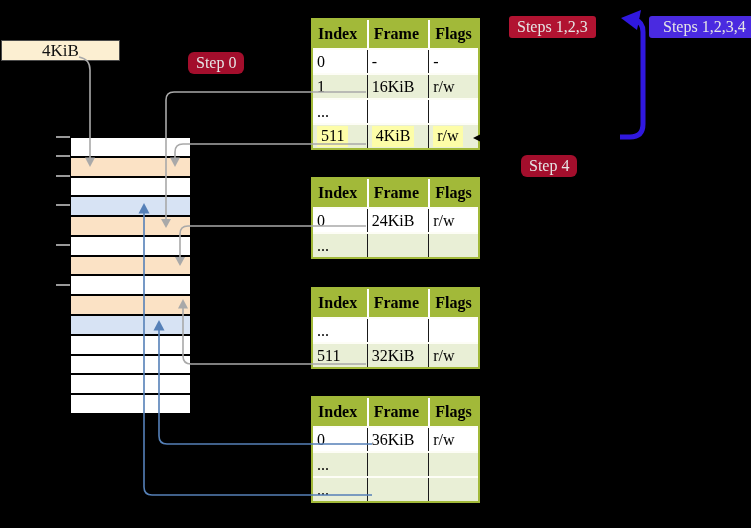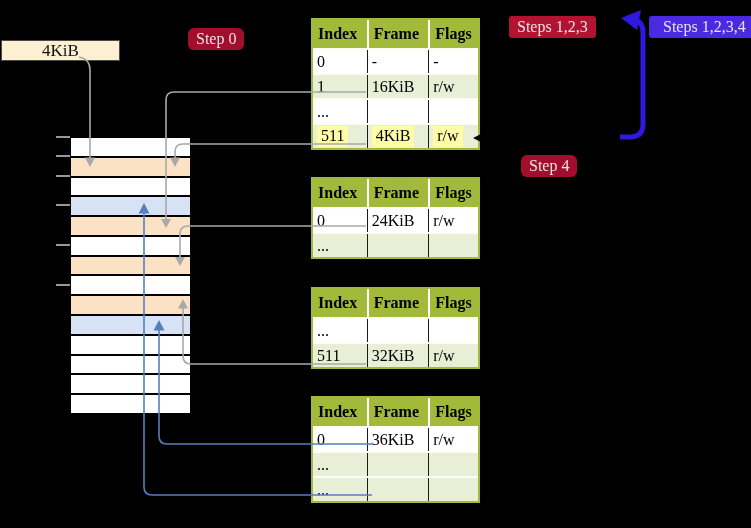--- a/index.html
+++ b/index.html
@@ -30,21 +30,21 @@
     background:var(--label-box-bg);border:1px solid #4a4a4a;
     color:#111;font-size:17px;text-align:center;line-height:19px;
   }
   
   .badge{
     position:absolute;color:#e5e5e5;font-size:16px;line-height:19px;
     padding:1px 8px 2px;white-space:nowrap;text-align:center;
   }
   .badge.rounded{border-radius:6px;}
   .badge.square{border-radius:3px;}
-  .badge-step0{left:188px;top:28px;background:var(--badge-red);}
+  .badge-step0{left:188px;top:52px;background:var(--badge-red);}
   .badge-steps123{left:509px;top:16px;background:var(--badge-crimson);}
   .badge-steps1234{left:649px;top:16px;background:var(--badge-violet);padding:1px 14px 2px;}
   .badge-step4{left:521px;top:155px;background:var(--badge-red);}
   
   .stack{
     position:absolute;left:69px;top:136px;width:123px;height:279px;
     border:2px solid #000;box-sizing:border-box;
     display:flex;flex-direction:column;
   }
   .srow{flex:1;border-bottom:2px solid #000;}

